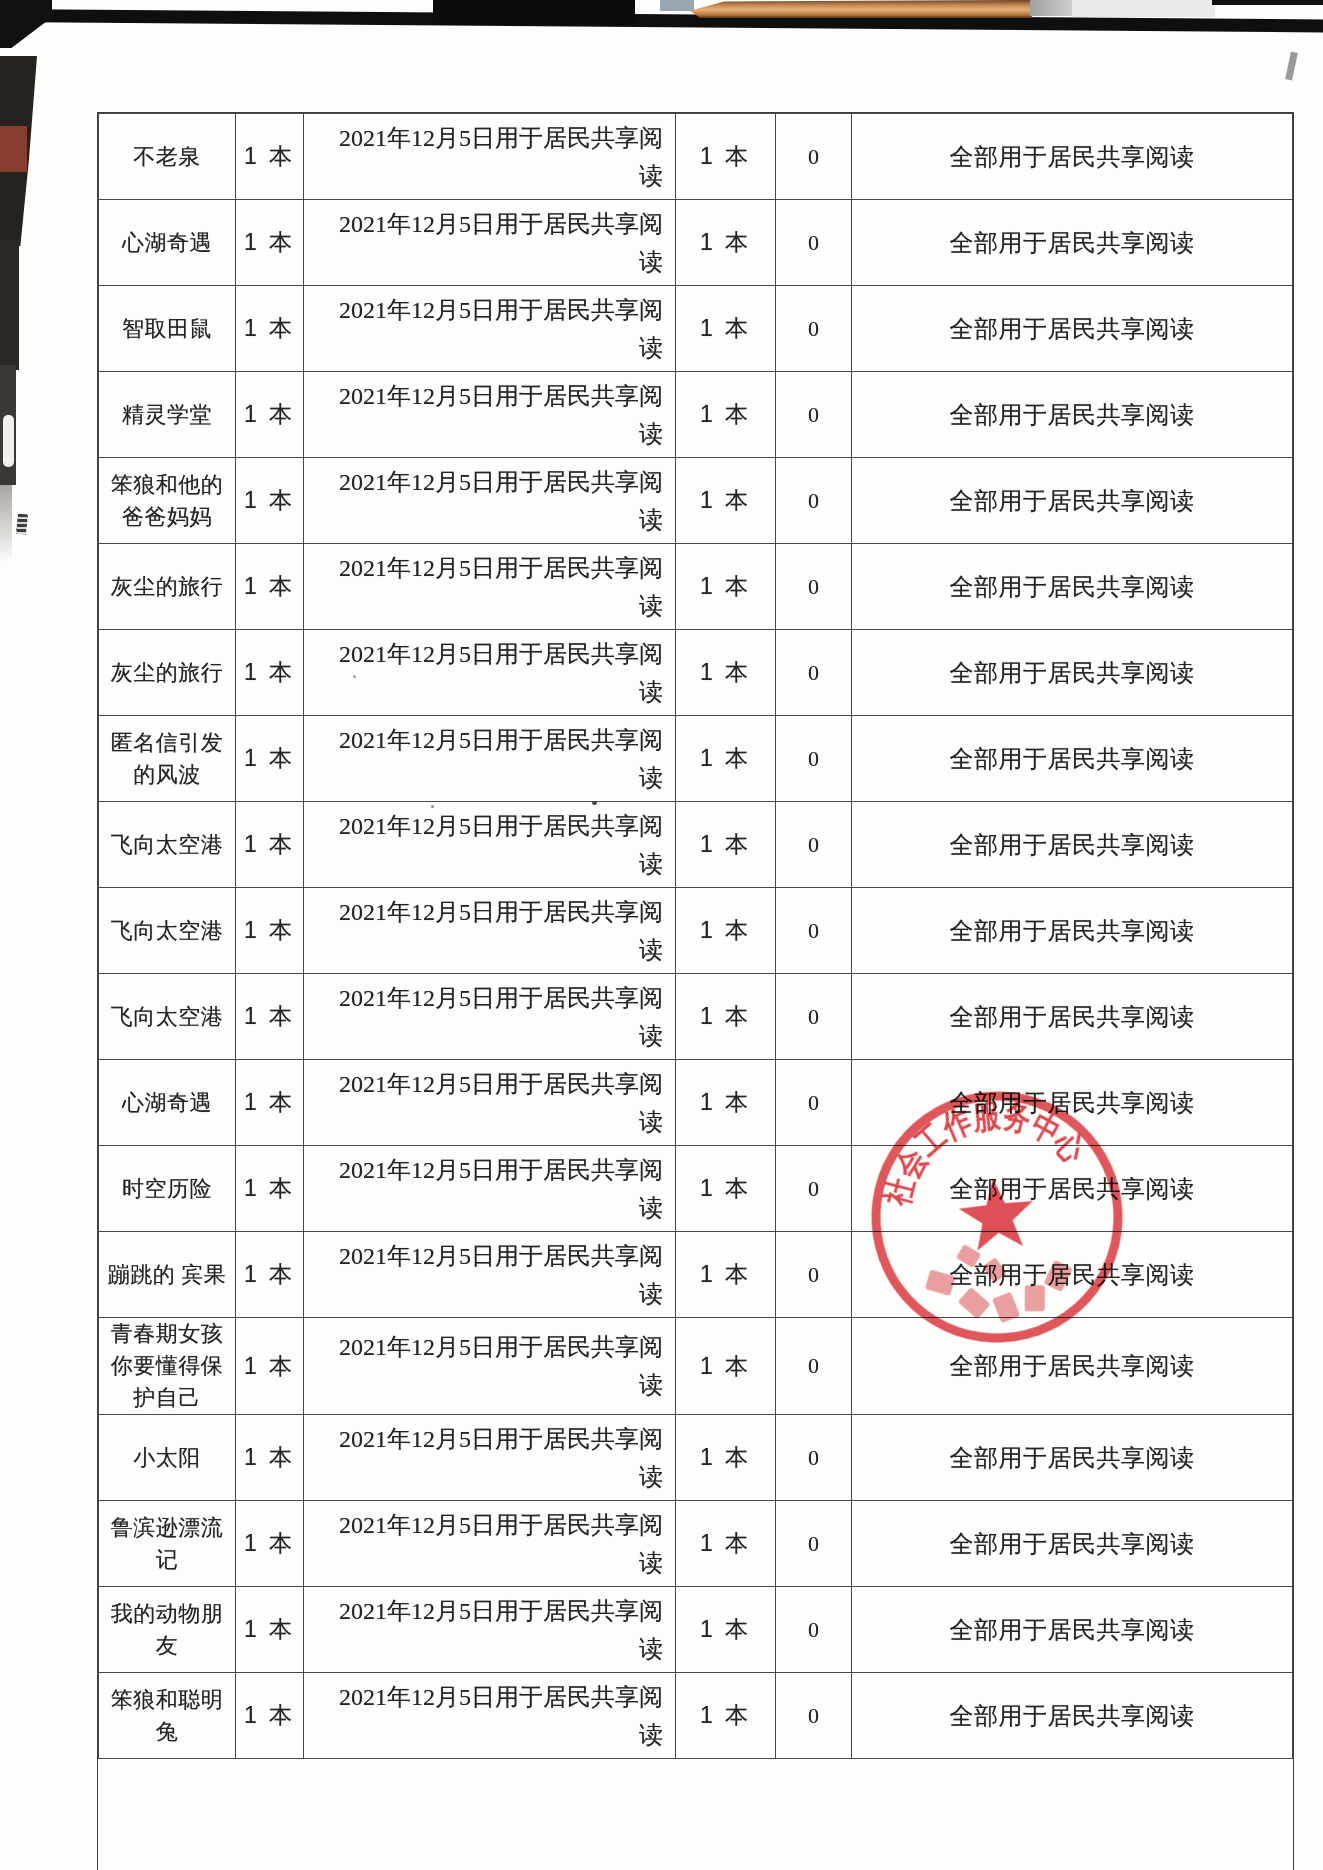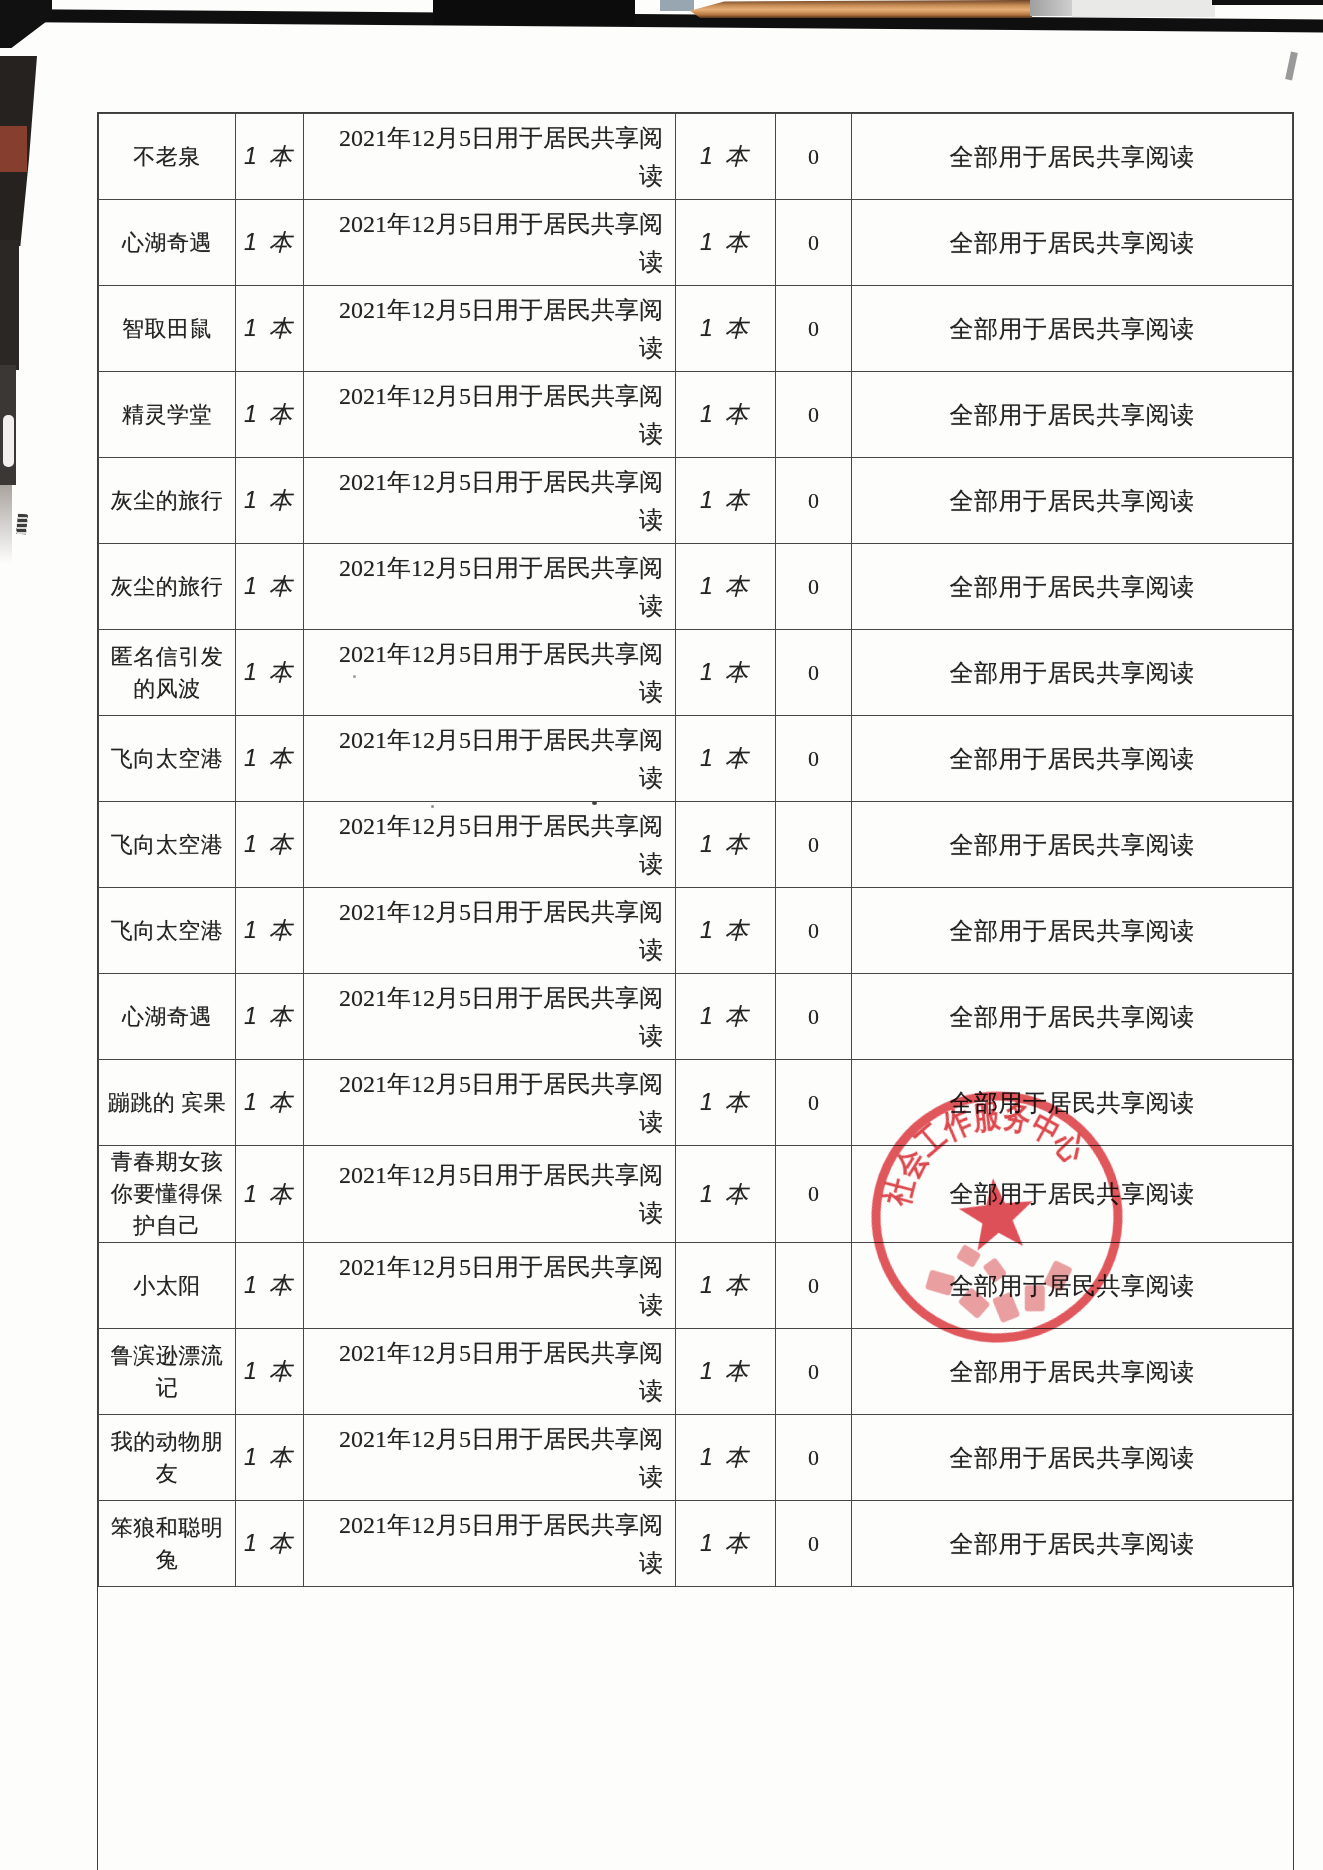--- a/index.html
+++ b/index.html
@@ -15,21 +15,21 @@
     border:1.5px solid #3d3d3d; border-bottom:none; overflow:hidden;
     background:transparent;
   }
   table { border-collapse:collapse; width:1194px; table-layout:fixed; }
   td {
     border:1.5px solid #474747; text-align:center; vertical-align:middle;
     height:86px; padding:0 2px; word-break:break-all;
     color:#242424; text-shadow:0 0 0.7px rgba(45,45,45,0.55);
   }
   .c-name { font-size:22px; letter-spacing:0.5px; line-height:32px; padding:0 1px; }
-  .c-qty  { font-family:"Liberation Sans","DejaVu Sans",sans-serif; font-size:23px; letter-spacing:3px;font-style:italic; }
+  .c-qty  { font-family:"Liberation Sans","DejaVu Sans",sans-serif; font-size:23px; letter-spacing:3px; }
   .c-date { font-size:24px; line-height:38px; padding:0 12px;text-align:right; }
   .c-zero { font-size:22px; }
   .c-note { font-size:24px; letter-spacing:0.5px; }
   tr:nth-child(20) td { height:79px; }
 
   
   .stamp {
     position:absolute; left:860px; top:1086px; width:270px; height:270px;
     mix-blend-mode:multiply; opacity:0.93; pointer-events:none; z-index:5;
   }
@@ -132,20 +132,28 @@
 
         <tr>
           <td class="c-name">精灵学堂</td>
           <td class="c-qty">1 本</td>
           <td class="c-date">2021年12月5日用于居民共享阅读</td>
           <td class="c-qty">1 本</td>
           <td class="c-zero">0</td>
           <td class="c-note">全部用于居民共享阅读</td>
         </tr>
 
+        <tr>
+          <td class="c-name">笨狼和他的爸爸妈妈</td>
+          <td class="c-qty">1 本</td>
+          <td class="c-date">2021年12月5日用于居民共享阅读</td>
+          <td class="c-qty">1 本</td>
+          <td class="c-zero">0</td>
+          <td class="c-note">全部用于居民共享阅读</td>
+        </tr>
 
         <tr>
           <td class="c-name">灰尘的旅行</td>
           <td class="c-qty">1 本</td>
           <td class="c-date">2021年12月5日用于居民共享阅读</td>
           <td class="c-qty">1 本</td>
           <td class="c-zero">0</td>
           <td class="c-note">全部用于居民共享阅读</td>
         </tr>
 
@@ -196,20 +204,28 @@
 
         <tr>
           <td class="c-name">心湖奇遇</td>
           <td class="c-qty">1 本</td>
           <td class="c-date">2021年12月5日用于居民共享阅读</td>
           <td class="c-qty">1 本</td>
           <td class="c-zero">0</td>
           <td class="c-note">全部用于居民共享阅读</td>
         </tr>
 
+        <tr>
+          <td class="c-name">时空历险</td>
+          <td class="c-qty">1 本</td>
+          <td class="c-date">2021年12月5日用于居民共享阅读</td>
+          <td class="c-qty">1 本</td>
+          <td class="c-zero">0</td>
+          <td class="c-note">全部用于居民共享阅读</td>
+        </tr>
 
         <tr>
           <td class="c-name">蹦跳的 宾果</td>
           <td class="c-qty">1 本</td>
           <td class="c-date">2021年12月5日用于居民共享阅读</td>
           <td class="c-qty">1 本</td>
           <td class="c-zero">0</td>
           <td class="c-note">全部用于居民共享阅读</td>
         </tr>
 

